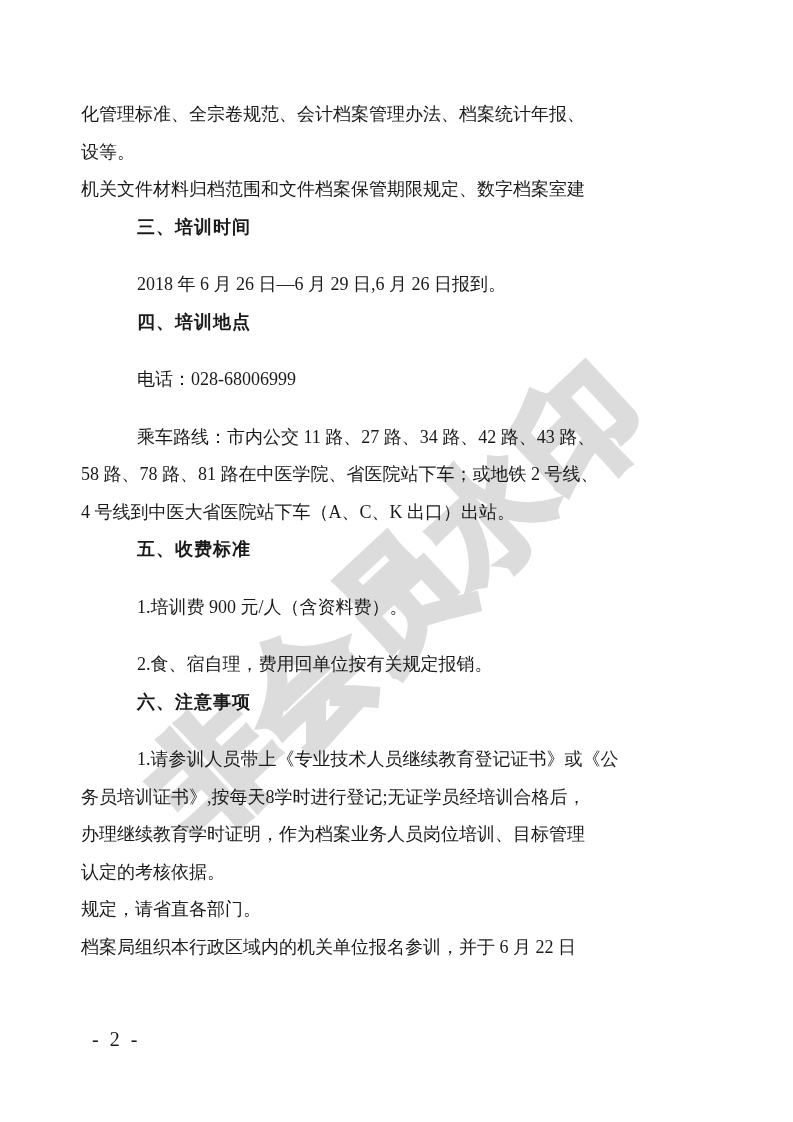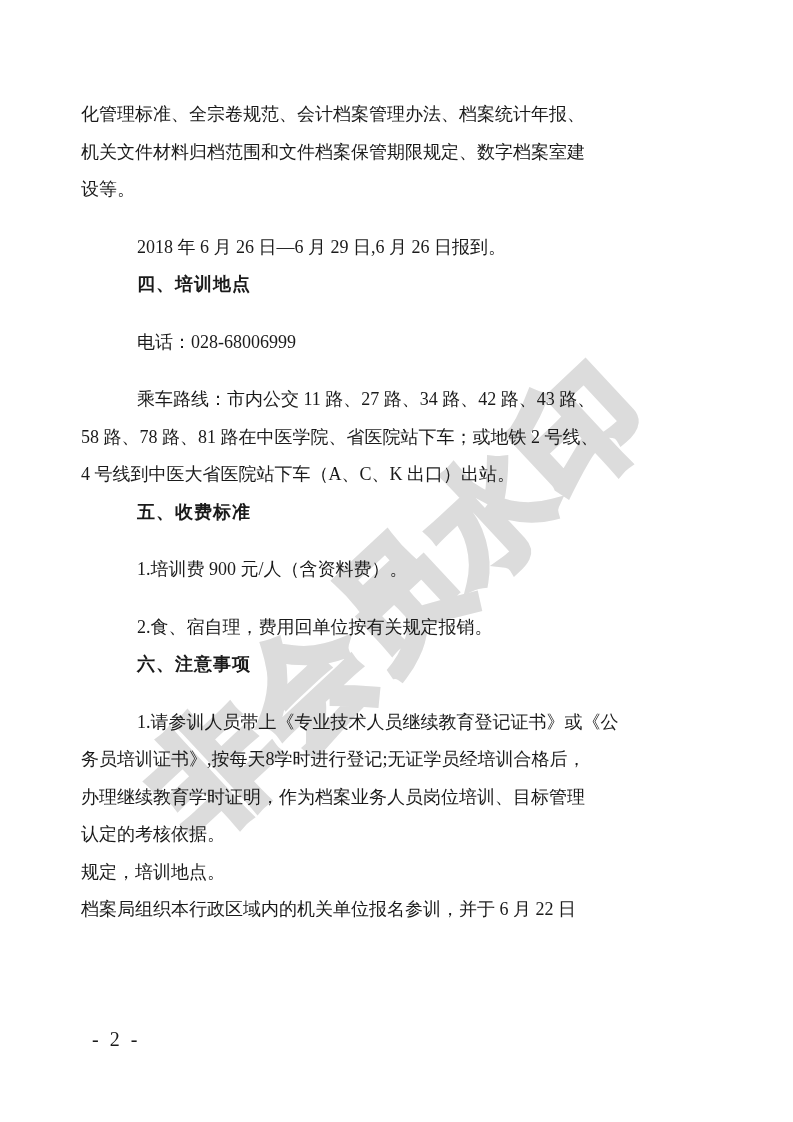--- a/index.html
+++ b/index.html
@@ -67,34 +67,35 @@
   }
 </style>
 </head>
 <body>
 
 <div class="page">
   <div class="watermark" style="-webkit-text-stroke: 8px rgb(220, 220, 220);">非会员水印</div>
 
   <div class="content">
       <div class="line body">化管理标准、全宗卷规范、会计档案管理办法、档案统计年报、</div>
+      <div class="line body">设等。</div>
       <div class="line body">机关文件材料归档范围和文件档案保管期限规定、数字档案室建</div>
-      <div class="line body">设等。</div>
+      <div class="line heading">三、培训时间</div>
       <div class="line body-indent">2018 年 6 月 26 日—6 月 29 日,6 月 26 日报到。</div>
       <div class="line heading">四、培训地点</div>
       <div class="line body-indent">电话：028-68006999</div>
       <div class="line body-indent">乘车路线：市内公交 11 路、27 路、34 路、42 路、43 路、</div>
       <div class="line body">58 路、78 路、81 路在中医学院、省医院站下车；或地铁 2 号线、</div>
       <div class="line body">4 号线到中医大省医院站下车（A、C、K 出口）出站。</div>
       <div class="line heading">五、收费标准</div>
       <div class="line body-indent">1.培训费 900 元/人（含资料费）。</div>
       <div class="line body-indent">2.食、宿自理，费用回单位按有关规定报销。</div>
       <div class="line heading">六、注意事项</div>
       <div class="line body-indent">1.请参训人员带上《专业技术人员继续教育登记证书》或《公</div>
       <div class="line body">务员培训证书》,按每天8学时进行登记;无证学员经培训合格后，</div>
       <div class="line body">办理继续教育学时证明，作为档案业务人员岗位培训、目标管理</div>
       <div class="line body">认定的考核依据。</div>
-      <div class="line body">规定，培训地点。</div>
+      <div class="line body">规定，请省直各部门。</div>
       <div class="line body">档案局组织本行政区域内的机关单位报名参训，并于 6 月 22 日</div>
     </div>
 
   <div class="page-number">- 2 -</div>
 </div>
 
 </body></html>

